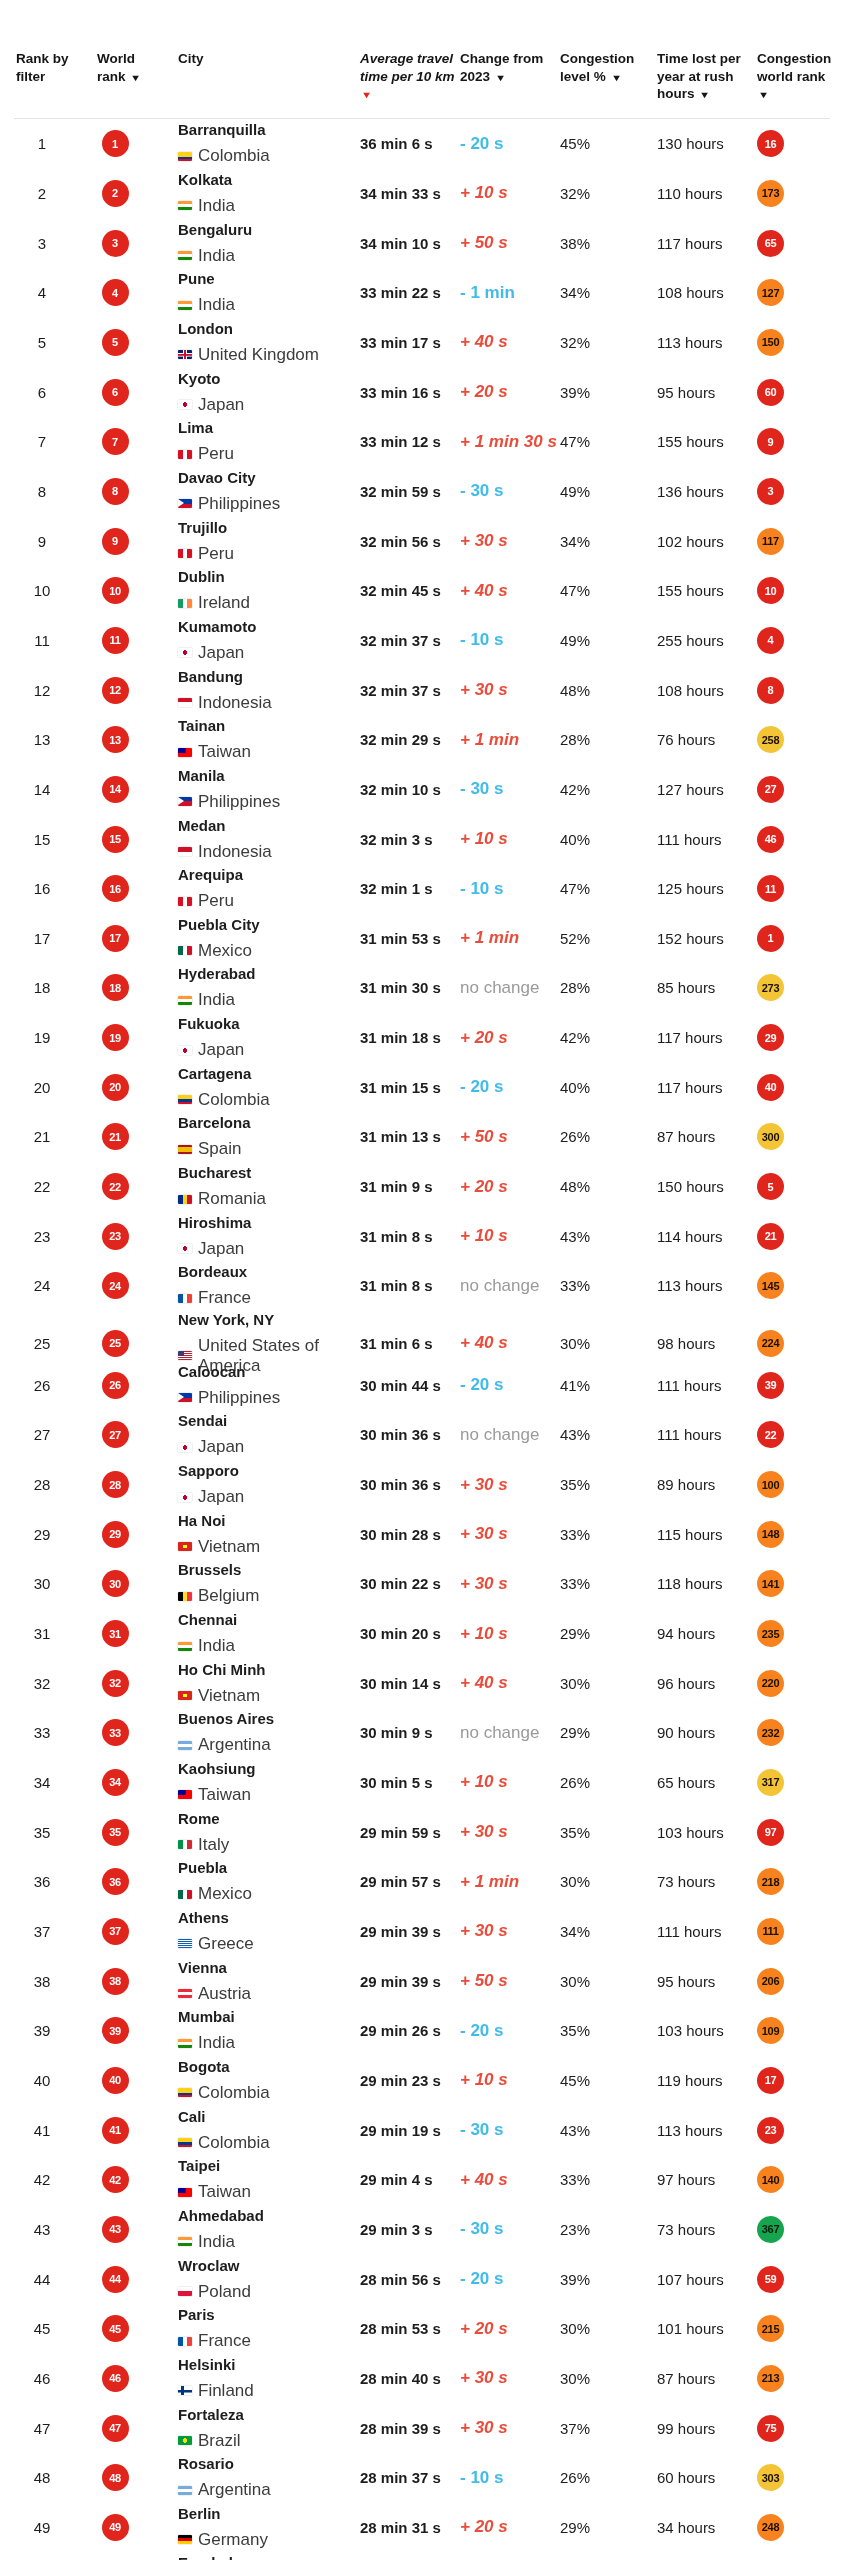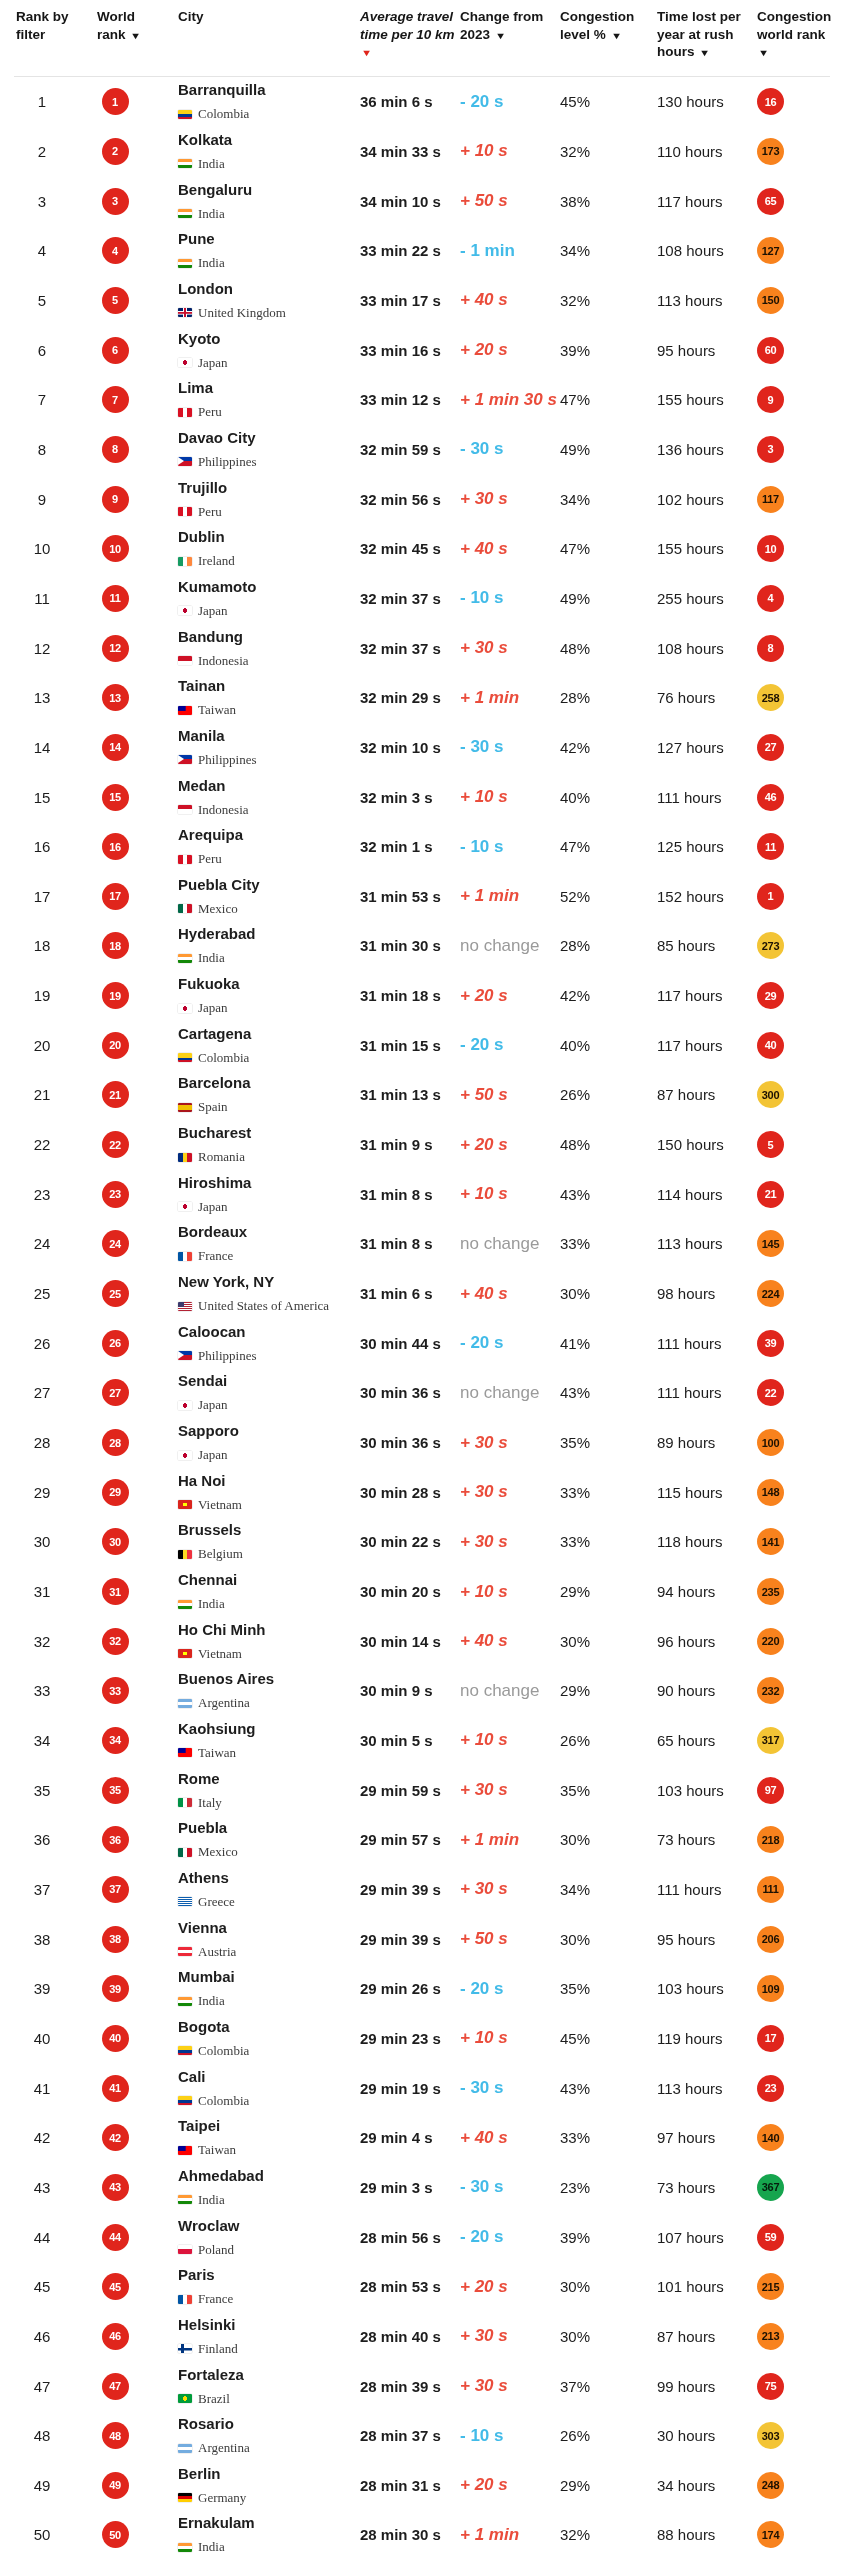--- a/index.html
+++ b/index.html
@@ -18,20 +18,21 @@
   .grid-row{
     display:grid;
     grid-template-columns:56px 90px 194px 103px 100px 97px 90px 84px;
     align-items:center;
   }
   
   .thead{
     align-items:start;
     padding-top:4px;height:77px;
     border-bottom:1px solid var(--header-border);
+    margin-top:42px;
   }
   .th{
     font-size:13.5px;font-weight:700;line-height:1.3;color:#161616;
     padding-top:4px;
   }
   .th .arrow{font-size:9px;display:inline-block;transform:scaleX(1.25);margin-left:2px;color:#161616;}
   .th .arrow.red{color:var(--badge-red);}
   .th-rank{padding-left:2px;}
   .th-worldrank{padding-left:27px;}
   .th-city{padding-left:18px;}
@@ -50,21 +51,21 @@
     display:flex;align-items:center;justify-content:center;
     font-size:11px;font-weight:700;letter-spacing:-0.3px;
   }
   .badge-red{background:var(--badge-red);color:#ffffff;}
   .badge-orange{background:var(--badge-orange);color:#1c1102;}
   .badge-yellow{background:var(--badge-yellow);color:#1c1102;}
   .badge-green{background:var(--badge-green);color:#041c0d;}
   .c-city{padding-left:18px;}
   .city-name{font-weight:700;font-size:15px;line-height:1.2;margin-bottom:7px;}
   .country-line{display:flex;align-items:center;gap:6px;}
-  .country-name{font-size:13px;color:var(--text-country);font-family:Liberation Serif, serif;}
+  .country-name{font-size:17px;color:var(--text-country);}
   .flag{width:14px;height:9px;display:inline-block;flex:none;position:relative;border-radius:1px;box-shadow:0 0 0 .5px rgba(0,0,0,.12);}
   .c-time{font-weight:700;padding-left:6px;}
   .c-change{font-size:17px;font-weight:700;padding-left:3px;}
   .c-change.up{color:var(--change-up);font-style:italic;}
   .c-change.down{color:var(--change-down);}
   .c-change.none{color:var(--change-none);font-weight:400;}
   .c-congestion{padding-left:3px;}
   .c-hours{padding-left:3px;}
   .c-crank{display:flex;justify-content:flex-start;padding-left:13px;}
   
@@ -1133,21 +1134,21 @@
     <div class="cell c-city">
       <div class="city-name">Rosario</div>
       <div class="country-line">
         <span class="flag flag-ar"></span>
         <span class="country-name">Argentina</span>
       </div>
     </div>
     <div class="cell c-time">28 min 37 s</div>
     <div class="cell c-change down">- 10 s</div>
     <div class="cell c-congestion">26%</div>
-    <div class="cell c-hours">30 hours</div>
+    <div class="cell c-hours">60 hours</div>
     <div class="cell c-crank">
       <span class="badge badge-yellow">303</span>
     </div>
   </div>
 
   <div class="grid-row row">
     <div class="cell c-rank">49</div>
     <div class="cell c-worldrank">
       <span class="badge badge-red">49</span>
     </div>

